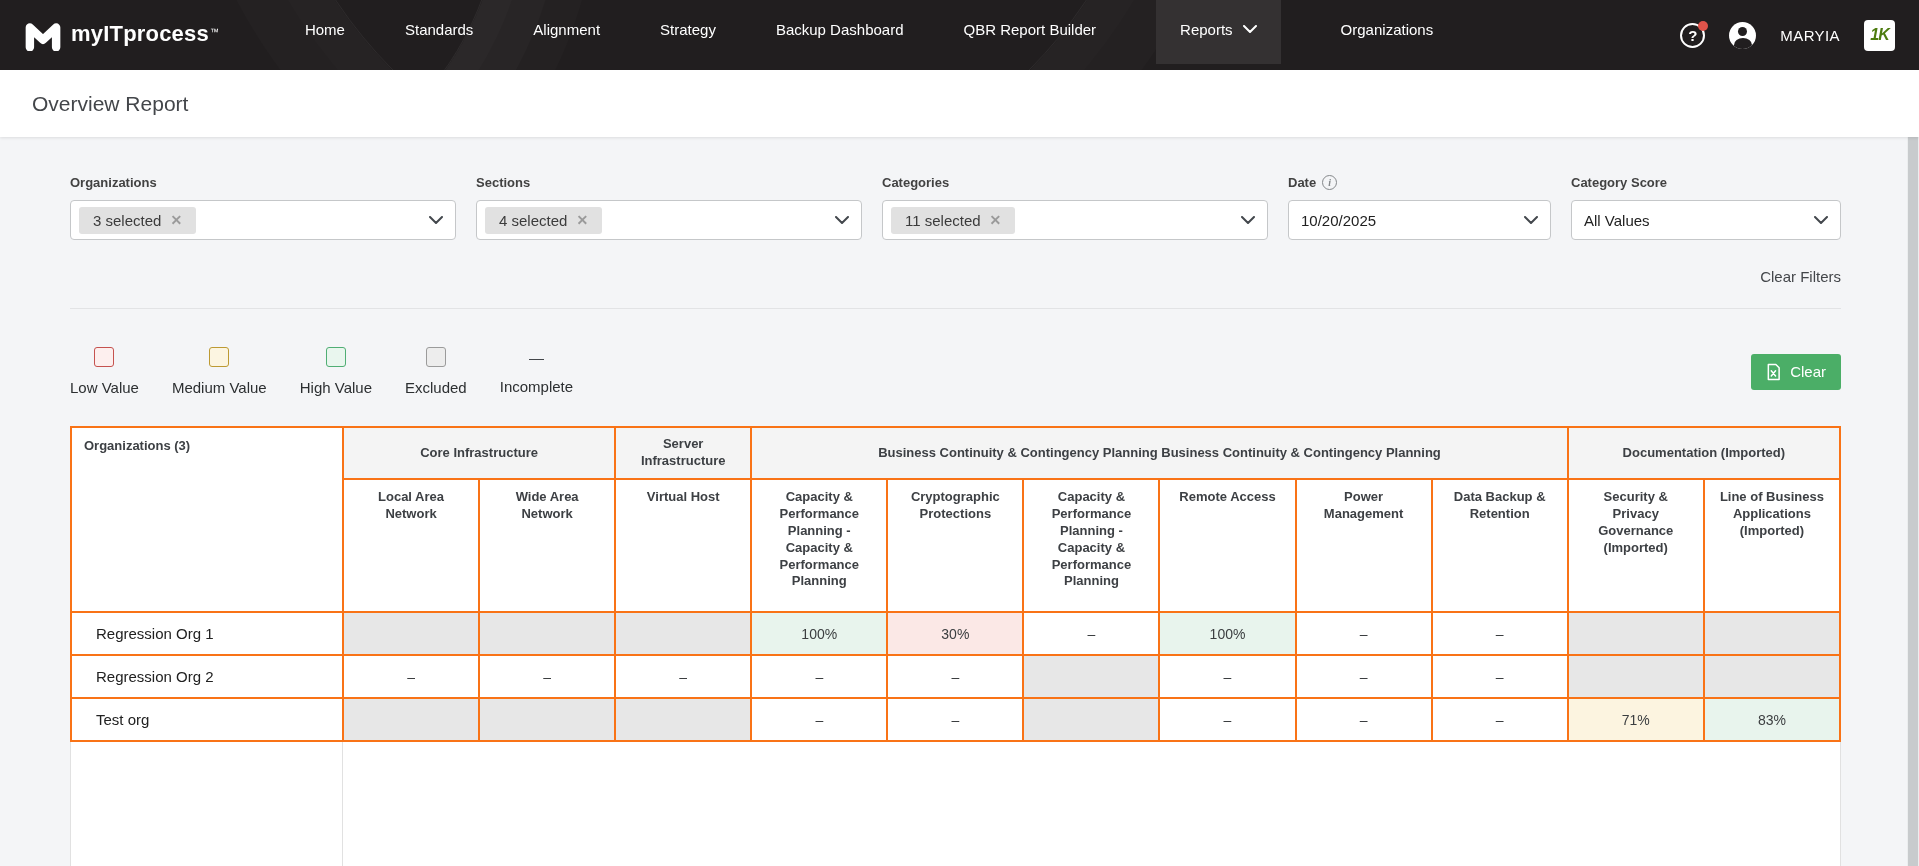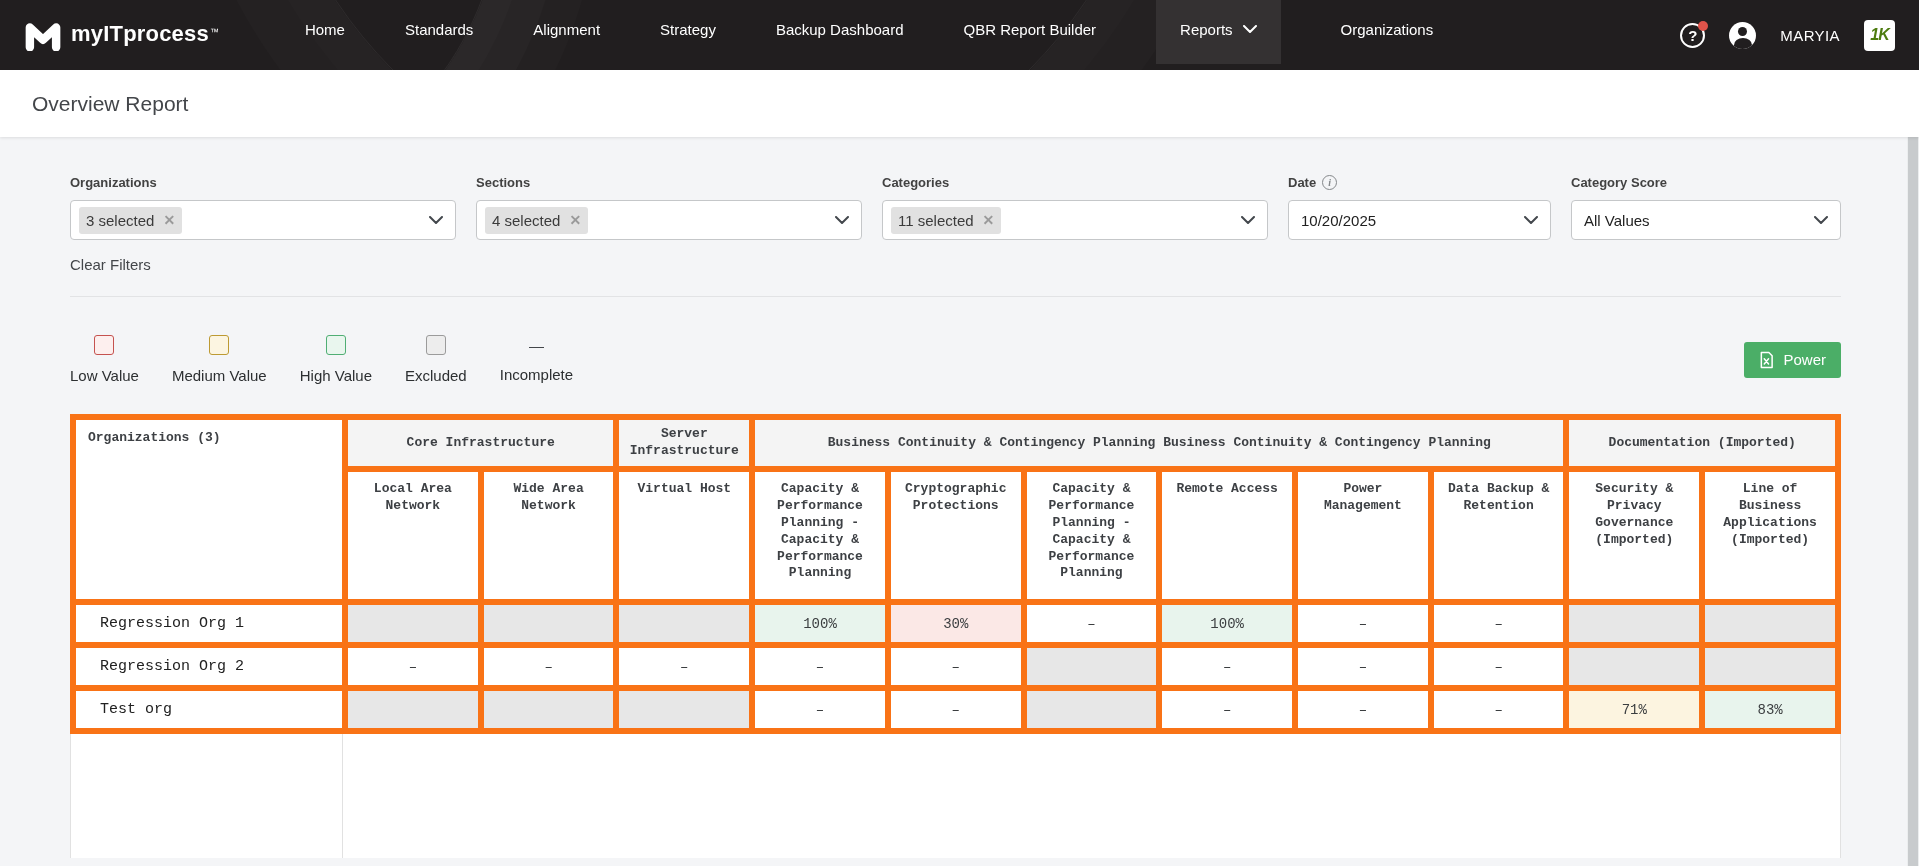--- a/index.html
+++ b/index.html
@@ -62,45 +62,45 @@
   .filters-grid { display:grid; grid-template-columns:386px 386px 386px 263px 1fr; column-gap:20px;}
   .f-label { font-size:13px; font-weight:bold; color:#424242; margin-bottom:10px; display:flex; align-items:center;}
   .info-i { width:15px; height:15px; border:1px solid #85888b; border-radius:50%; color:#85888b;
     font-size:10px; font-weight:bold; font-style:italic; font-family:"Liberation Serif",serif;
     display:inline-flex; align-items:center; justify-content:center; margin-left:6px;}
   .select {
     height:40px; background:#fff; border:1px solid #c5c7c9; border-radius:4px;
     display:flex; align-items:center; padding:0 34px 0 8px; position:relative; cursor:pointer;
   }
   .select .value { font-size:15px; color:#212121; padding-left:4px;}
-  .chip { background:#e1e1e1; border-radius:3px; padding:5px 7px; font-size:15px; color:#3b3b3b;
+  .chip { background:#e1e1e1; border-radius:3px; padding:5px 14px; font-size:15px; color:#3b3b3b;
     display:flex; align-items:center; gap:9px;}
   .chip .x { color:#9a9a9a; font-size:14px; font-weight:bold; cursor:pointer; line-height:1;}
   .chev { position:absolute; right:12px; top:50%; margin-top:-4px;}
 
-  .clear-row { text-align:left; margin-top:16px;}
+  .clear-row { text-align:right; margin-top:28px;}
   .clear-link { font-size:15px; color:#43464a; cursor:pointer; text-decoration:none;}
 
   .divider { border:none; border-top:1px solid #e2e3e5; margin:22px 0 0 0;}
 
   .legend-row { margin-top:38px; display:flex; justify-content:space-between; align-items:center;}
   .legend { display:flex; align-items:center; gap:33px;}
   .legend-item { display:flex; align-items:center; gap:12px; font-size:15px; color:#2c2f31;flex-direction:column;}
   .sw { width:20px; height:20px; border-radius:3px; border:1.5px solid;}
   .sw-low { background:#fdefee; border-color:#c5524f;}
   .sw-med { background:#fcf5e1; border-color:#bd9a33;}
   .sw-high { background:#e9f6ee; border-color:#50ae74;}
   .sw-exc { background:#ededed; border-color:#9b9b9b;}
   .dash-glyph { color:#43464a; font-size:15px;}
   .export-btn { display:flex; align-items:center; gap:9px; background:#4bae67; border:none; border-radius:3px;
     color:#fff; font-size:15px; font-family:inherit; padding:9px 15px; cursor:pointer;}
 
   
   table.report { margin-top:30px; width:100%; border-collapse:collapse; table-layout:fixed; background:#fff;}
-  .report th, .report td { border:6px solid #f97316;font-family:Liberation Mono, monospace;}
+  .report th, .report td { border:2px solid #f97316;}
   .report thead th { font-size:13px; font-weight:bold; color:#3d4044; line-height:1.3;}
   .report .group-row th { background:#f4f4f4; height:52px; text-align:center; padding:4px 6px;}
   .report th.org-head { background:#fff; text-align:left; vertical-align:top; padding:10px 12px;}
   .report .col-row th { background:#fff; height:133px; vertical-align:top; text-align:center; padding:9px 13px;}
   .report tbody td { height:43px; text-align:center; font-size:14px; color:#3b3e40;}
   .report td.org-cell { text-align:left; padding-left:24px; font-size:15px; color:#212121;}
   .report td.excluded { background:#e7e7e7;}
   .report td.high { background:#e8f4ed;}
   .report td.low { background:#fbe8e6;}
   .report td.medium { background:#fcf4e0;}
@@ -242,21 +242,21 @@
       <div class="legend-item">
         <span class="dash-glyph">—</span>
         <span>Incomplete</span>
       </div>
     </div>
     <button class="export-btn">
       <svg width="15" height="18" viewBox="0 0 16 19">
         <path d="M2.5 1.5 h8 L14 5 v12.5 h-11.5 z" fill="none" stroke="#ffffff" stroke-width="1.6" stroke-linejoin="round"></path>
         <path d="M5.6 8.2 l4.6 5.6 M10.2 8.2 l-4.6 5.6" stroke="#ffffff" stroke-width="1.6" stroke-linecap="round"></path>
       </svg>
-      <span>Power</span>
+      <span>Clear</span>
     </button>
   </div>
 
   <table class="report">
     <colgroup>
       <col style="width:272px">
       <col>
         <col>
         <col>
         <col>

